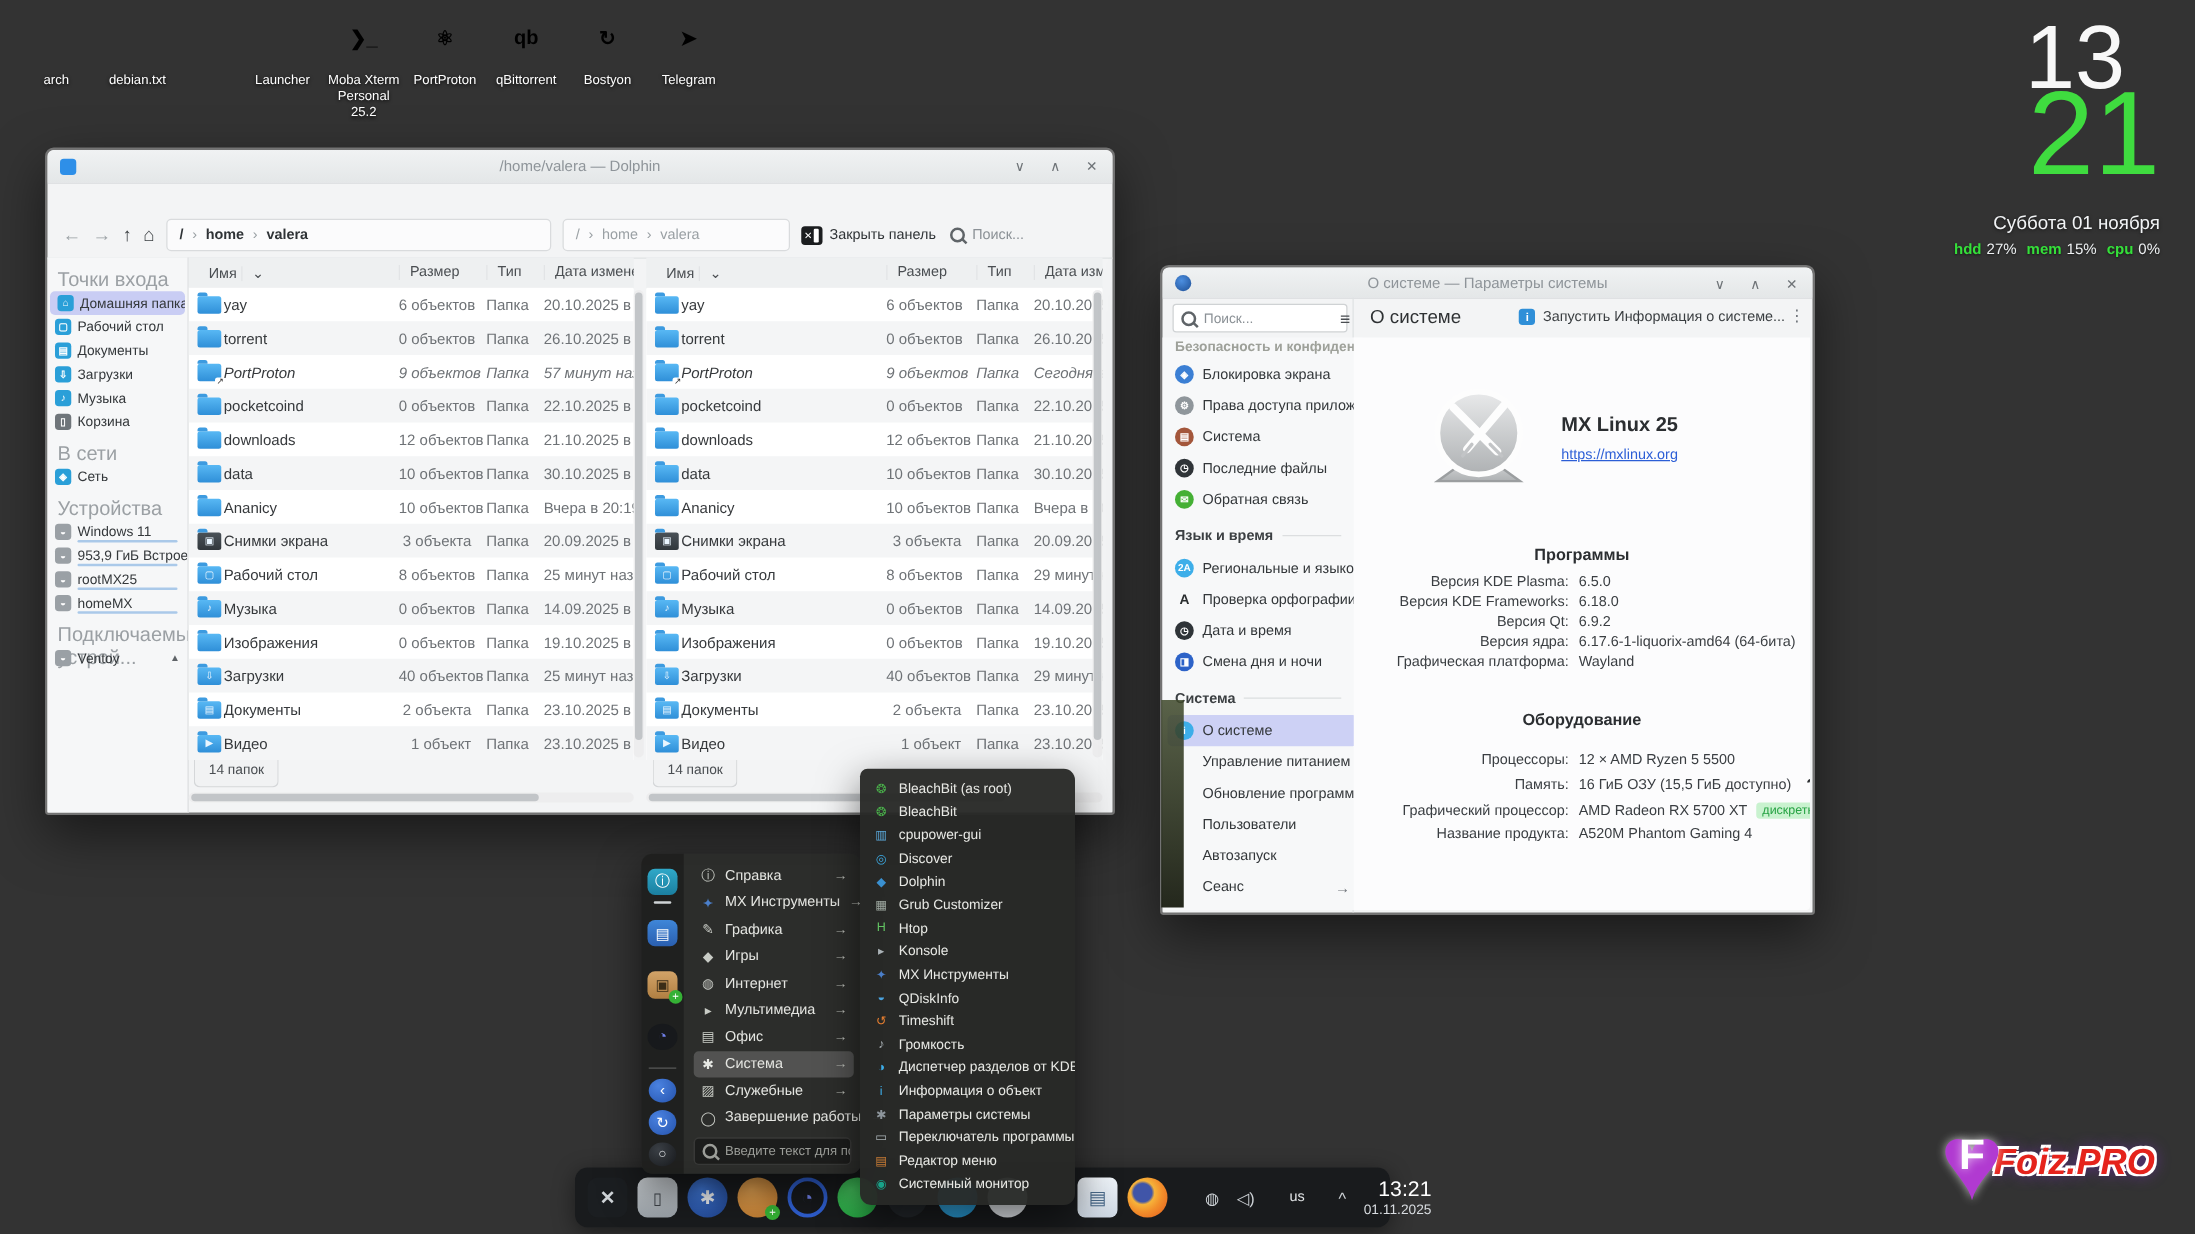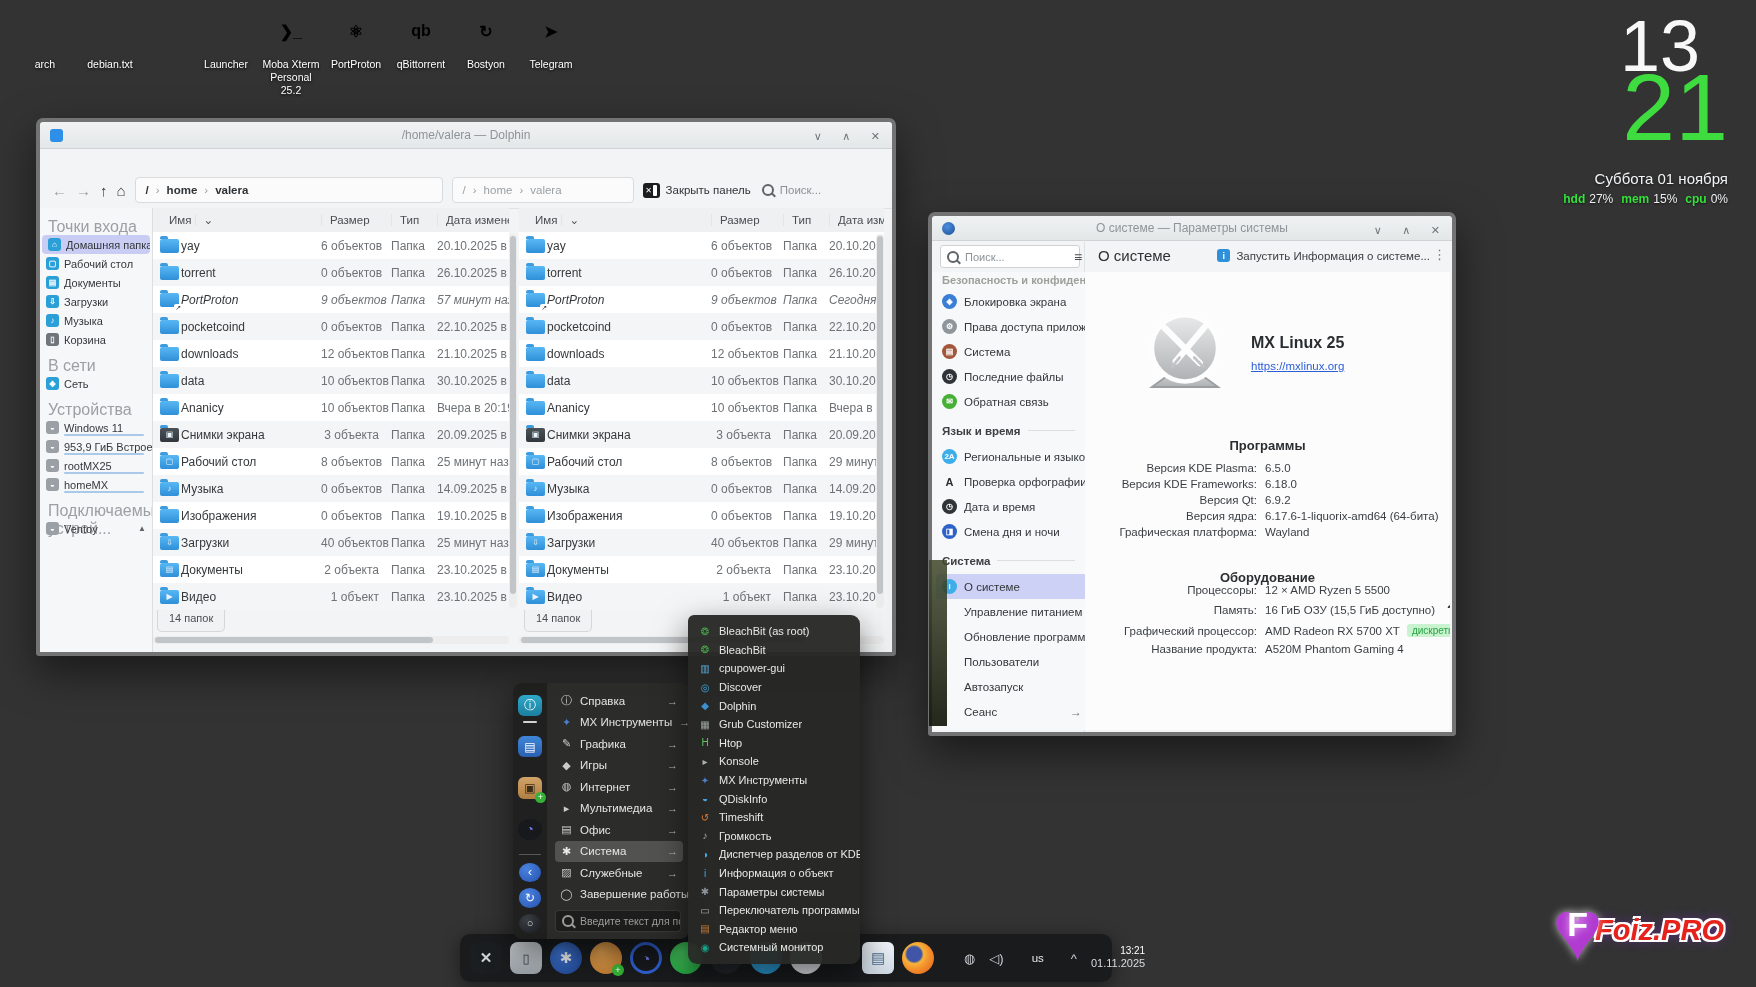--- a/index.html
+++ b/index.html
@@ -26,21 +26,21 @@
   #clock{position:absolute;right:28px;top:16px;width:200px;z-index:4;text-align:right;}
   #clock .nums{position:relative;height:150px;}
   #clock .t1{position:absolute;right:28px;top:-6px;font-size:72px;line-height:1;color:rgba(255,255,255,.97);}
   #clock .t2{position:absolute;right:0px;top:44px;font-size:95px;line-height:1;color:#3fdc3f;}
   #clock .cdate{font-size:15px;color:#f2f4f6;text-shadow:0 1px 3px rgba(0,0,0,.6);margin-top:4px;}
   #clock .cstats{font-size:12px;margin-top:5px;text-shadow:0 1px 2px rgba(0,0,0,.6);}
   .stat{margin-left:8px;}
   .stat b{color:#35e03a;font-weight:bold;}
   .stat i{color:#eef1f3;font-style:normal;margin-left:4px;}
   
-  .win{position:absolute;background:#f3f4f5;border:4px solid #737373;border-radius:7px 7px 3px 3px;
+  .win{position:absolute;background:#f3f4f5;border:2px solid #737373;border-radius:7px 7px 3px 3px;
        box-shadow:0 16px 42px rgba(0,0,0,.5);}
   .tbar{height:26px;background:linear-gradient(#f0f2f3,#e4e7e8);border-bottom:1px solid #d0d3d5;
         border-radius:6px 6px 0 0;position:relative;text-align:center;}
   .ttl{line-height:26px;font-size:12px;color:#8e9499;}
   .wbtns{position:absolute;right:12px;top:0;line-height:26px;}
   .wbtns span{margin-left:16px;font-size:11px;color:#6f7478;}
   .appic{position:absolute;left:10px;top:7px;width:13px;height:13px;border-radius:3px;background:#2e8fe8;}
   
   #dolphin{left:36px;top:118px;width:852px;height:530px;z-index:10;}
   .dmenu{position:absolute;top:26px;left:0;right:0;height:24px;display:flex;gap:21px;align-items:center;
@@ -143,21 +143,21 @@
   .sitem.sel{background:#cdd1f5;}
   .sitem.txtic .sic b{color:#2b2e30;font-weight:bold;font-size:11px;}
   .scontent{position:absolute;left:153px;top:56px;right:2px;bottom:2px;background:#fcfcfd;
             border-radius:0 0 3px 0;overflow:hidden;}
   .oslogo{position:absolute;left:54px;top:34px;}
   .osname{position:absolute;left:166px;top:62px;font-size:16px;font-weight:bold;color:#2b2e31;}
   .osurl{position:absolute;left:166px;top:88px;font-size:11.5px;color:#2c5ed6;text-decoration:underline;}
   .ctitle{position:absolute;left:0;right:0;text-align:center;font-weight:bold;font-size:13px;color:#2b2e31;}
   .swt{top:166px;} .hwt{top:298px;}
   .infoblock{position:absolute;left:0;right:0;}
-  .swb{top:190px;} .hwb{top:312px;}
+  .swb{top:190px;} .hwb{top:332px;}
   .inforow{display:flex;align-items:center;font-size:11.5px;color:#3a3e42;margin-bottom:4px;}
   .hwb .inforow{margin-bottom:6px;}
   .inforow .l{width:172px;text-align:right;margin-right:8px;flex:none;}
   .inforow .v{white-space:nowrap;}
   .badge{background:#c9f2cf;color:#27a344;font-size:10px;padding:1px 5px;border-radius:3px;margin-left:7px;}
   .q{font-weight:bold;font-size:14px;margin-left:12px;color:#2b2e31;}
   .badge:empty,.q:empty{display:none;}
   #sshadow{position:absolute;left:929px;top:560px;width:18px;height:166px;z-index:13;
            background:linear-gradient(180deg,rgba(62,72,42,.85),rgba(18,22,10,.92));}
   
@@ -212,21 +212,21 @@
   .t-green{background:radial-gradient(circle at 35% 30%,#4ad465,#1e9e3c);border-radius:50%;}
   .t-dark{background:#24282c;border-radius:50%;}
   .t-tg{background:radial-gradient(circle at 35% 30%,#43b0e4,#1f96d4);border-radius:50%;}
   .t-white{background:#e8ecf0;border-radius:50%;color:#2d5a9e;}
   .t-folder{background:linear-gradient(#eef3f8,#cfd9e4);border-radius:6px;color:#4a6a8a;}
   .t-ff{background:radial-gradient(circle at 38% 38%,#4055a8 0 26%,#f6b33a 34%,#f28f2b 55%,#e2571b 100%);border-radius:50%;}
   .tray{display:flex;align-items:center;margin-left:22px;}
   .trayic{font-size:13px;color:#ccd1d5;margin-right:14px;}
   .tlay{font-size:11.5px;color:#e4e7e9;margin-right:27px;padding-left:14px;}
   .tclock{margin-left:auto;text-align:right;color:#fff;line-height:1.25;}
-  .tclock .tt{font-size:10px;}
+  .tclock .tt{font-size:17px;}
   .tclock .td{font-size:11px;color:#d8dce0;}
   .mfold{margin-left:32px;}
   
   #wm{position:absolute;left:1552px;top:890px;z-index:20;display:flex;align-items:center;}
   .heart{font-size:86px;line-height:80px;color:#b13ad1;position:relative;
          text-shadow:0 0 8px rgba(255,255,255,.65);}
   .heart b{position:absolute;left:50%;top:42%;transform:translate(-50%,-50%);color:#fff;font-size:34px;}
   .wmtext{font-size:29px;font-weight:bold;font-style:italic;color:#e5231c;margin-left:-8px;
           text-shadow:-2px -2px 0 #fff,2px -2px 0 #fff,-2px 2px 0 #fff,2px 2px 0 #fff,0 0 12px #7b2fbf;}
 </style>

